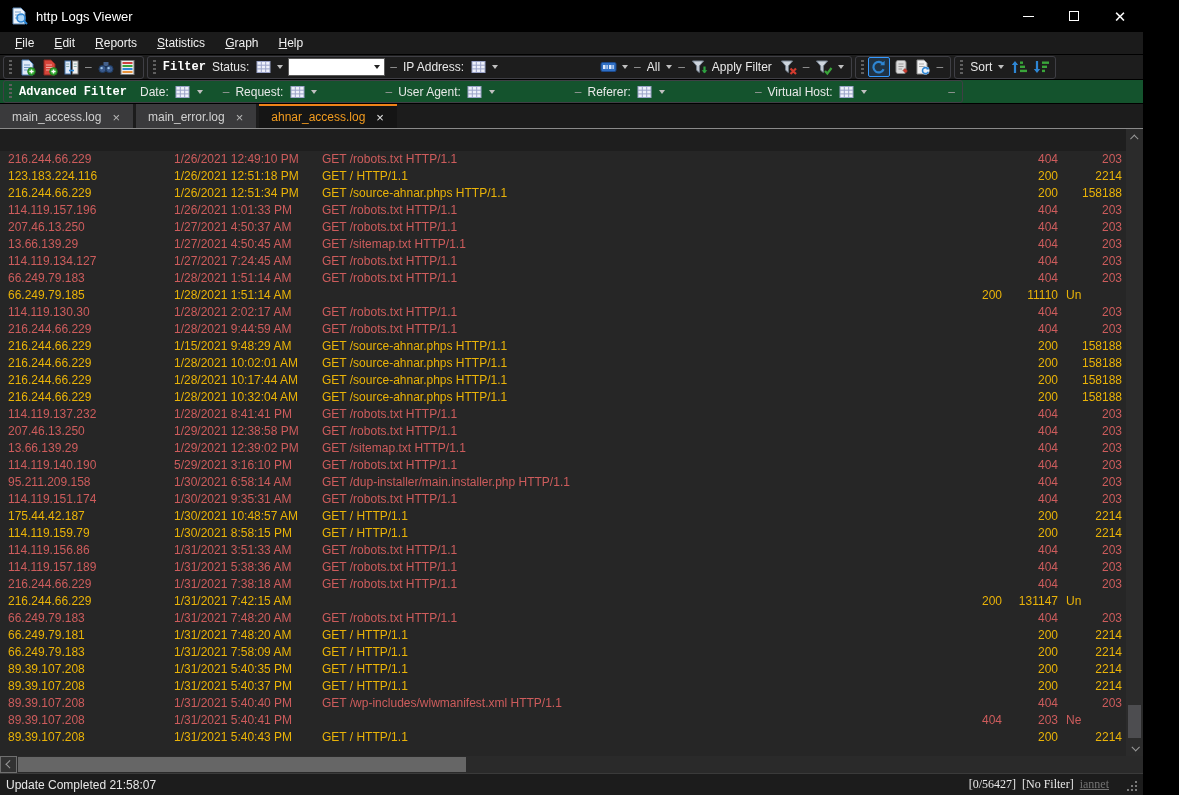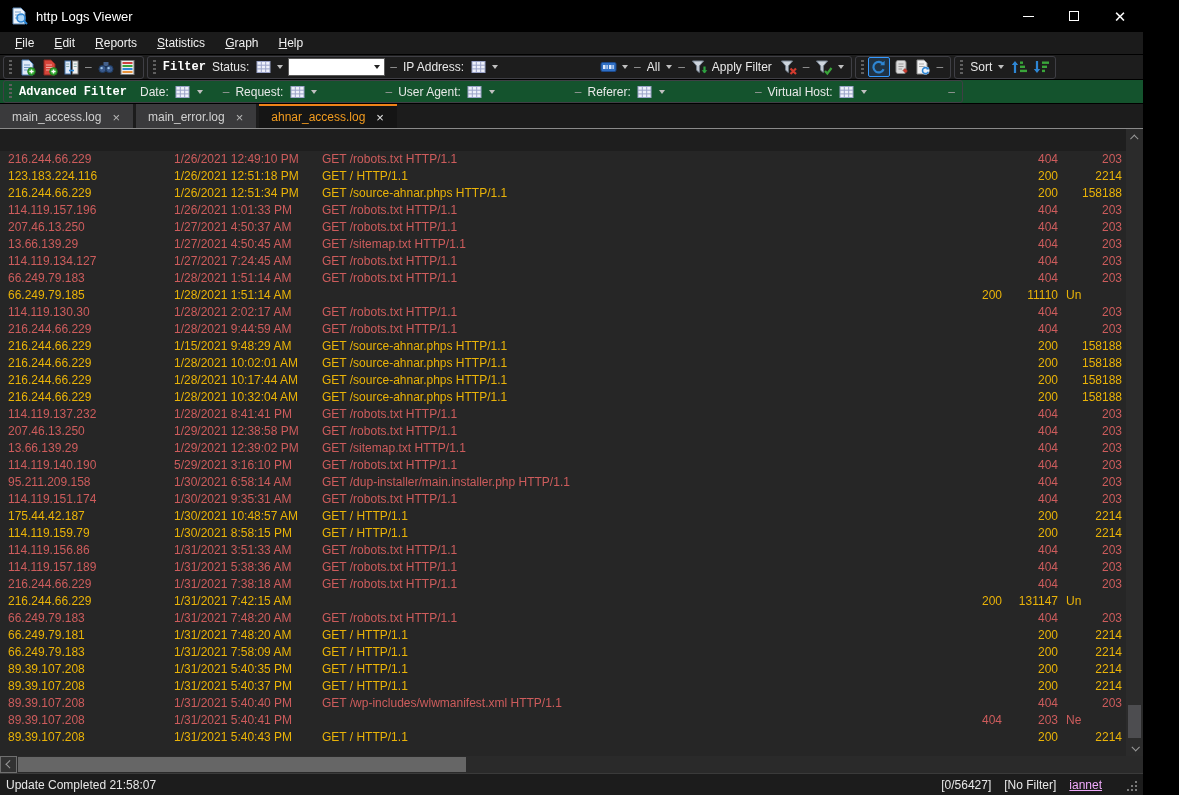--- a/index.html
+++ b/index.html
@@ -82,22 +82,22 @@
   .hscroll { position:absolute; top:756px; left:0; width:1179px; height:17px; background:#2a2a2a; }
   .harrow-l { position:absolute; left:0; top:0; width:17px; height:17px; border:1px solid #6f6f6f;
     display:flex; align-items:center; justify-content:center; background:#323232; }
   .hthumb { position:absolute; left:18px; top:1px; width:448px; height:15px; background:#666; }
   .harrow-r { position:absolute; right:26px; top:0; width:17px; height:17px;
     display:flex; align-items:center; justify-content:center; }
   .hcorner { position:absolute; right:0; top:0; width:24px; height:17px; background:#3f3f3f; }
   
   .statusbar { position:absolute; top:773px; left:0; width:100%; height:22px; background:#1c1c1c;
     border-top:1px solid #3a3a3a; display:flex; align-items:center; padding:0 6px; }
-  .sb-right { margin-left:auto; display:flex; align-items:center; gap:13px; }
-  .sb-link { color:#f0abfc; text-decoration:underline; }
+  .sb-right { margin-left:auto; display:flex; align-items:center; gap:6px;font-family:Liberation Serif, serif; }
+  .sb-link { color:#737373; text-decoration:underline; }
   .resize-grip { width:12px; height:12px; margin-left:10px; position:relative; }
   .resize-grip i { position:absolute; width:2px; height:2px; background:#7a7a7a; }
   .resize-grip i:nth-child(1){right:0;bottom:0}.resize-grip i:nth-child(2){right:4px;bottom:0}
   .resize-grip i:nth-child(3){right:8px;bottom:0}.resize-grip i:nth-child(4){right:0;bottom:4px}
   .resize-grip i:nth-child(5){right:4px;bottom:4px}.resize-grip i:nth-child(6){right:0;bottom:8px}
   u { text-decoration:underline; }
   svg { display:block; }
 </style>
 </head>
 <body>

